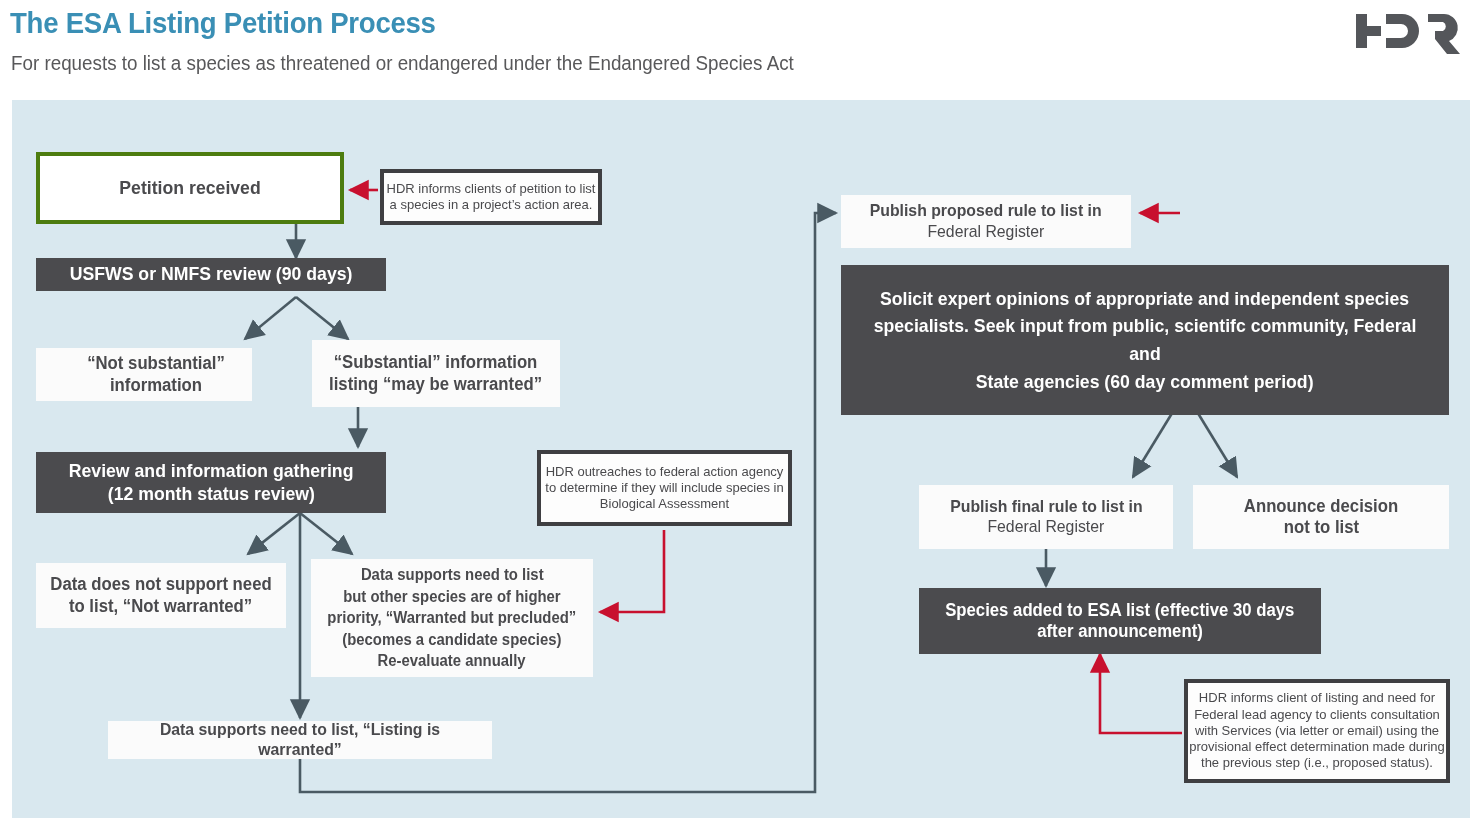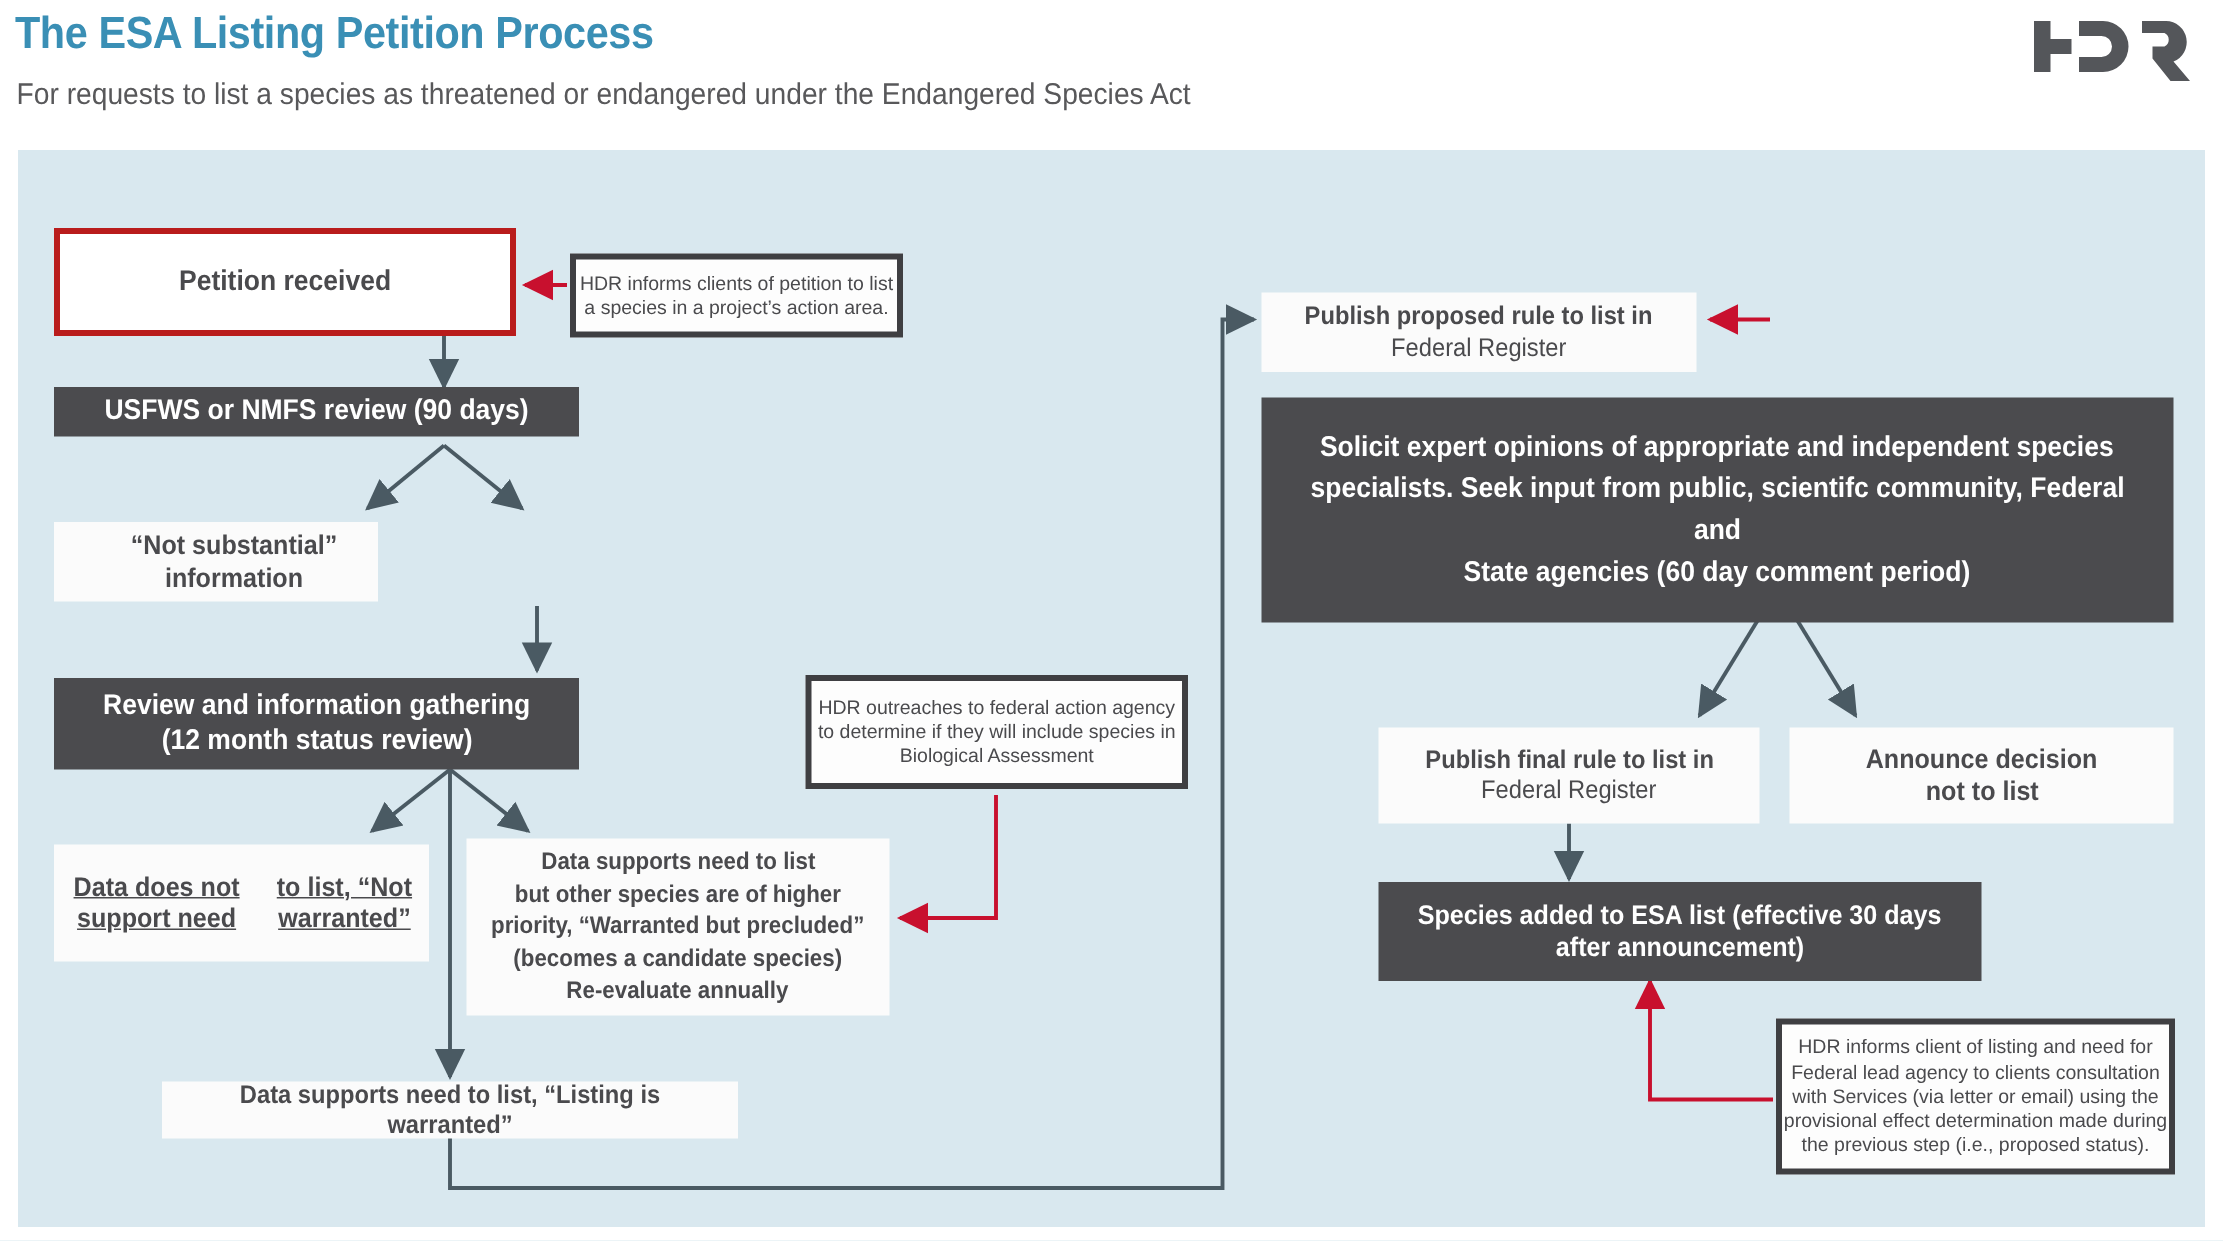--- a/index.html
+++ b/index.html
@@ -57,21 +57,21 @@
   }
   .node-dark{
     background:#4b4b4e;
     color:#ffffff;
     font-weight:bold;
   }
   .node-teal{
     background:#ffffff;
     color:#4a4a4d;
     font-weight:bold;
-    border:4px solid #b91c1c;
+    border:4px solid #4d7c0f;
   }
   .callout{
     position:absolute;
     box-sizing:border-box;
     background:#fdfdfd;
     border:4px solid #3f3f42;
     color:#4a4a4d;
     font-weight:normal;
     display:flex;align-items:center;justify-content:center;
     text-align:center;
@@ -153,27 +153,31 @@
   </div>
 
   <div class="node node-dark" style="left:36px;top:258px;width:350px;height:33px;font-size:19px;">
     <span class="cond">USFWS or NMFS review (90 days)</span>
   </div>
 
   <div class="node node-white" style="left:36px;top:348px;width:216px;height:53px;font-size:18px;padding-left:24px;">
     <span class="cond">“Not substantial” information</span>
   </div>
 
+  <div class="node node-white" style="left:312px;top:340px;width:248px;height:67px;font-size:18px;flex-direction:column;">
+    <span class="cond">“Substantial” information</span>
+    <span class="cond">listing “may be warranted”</span>
+  </div>
 
   <div class="node node-dark" style="left:36px;top:452px;width:350px;height:61px;font-size:19px;flex-direction:column;">
     <span class="cond">Review and information gathering</span>
     <span class="cond">(12 month status review)</span>
   </div>
 
-  <div class="node node-white" style="left:36px;top:563px;width:250px;height:78px;font-size:18px;flex-direction:row;text-decoration:underline;">
+  <div class="node node-white" style="left:36px;top:563px;width:250px;height:65px;font-size:18px;flex-direction:column;">
     <span class="cond">Data does not support need</span>
     <span class="cond">to list, “Not warranted”</span>
   </div>
 
   <div class="node node-white" style="left:311px;top:559px;width:282px;height:118px;font-size:16px;flex-direction:column;line-height:1.35;">
     <span class="cond">Data supports need to list</span>
     <span class="cond">but other species are of higher</span>
     <span class="cond">priority, “Warranted but precluded”</span>
     <span class="cond">(becomes a candidate species)</span>
     <span class="cond">Re-evaluate annually</span>

